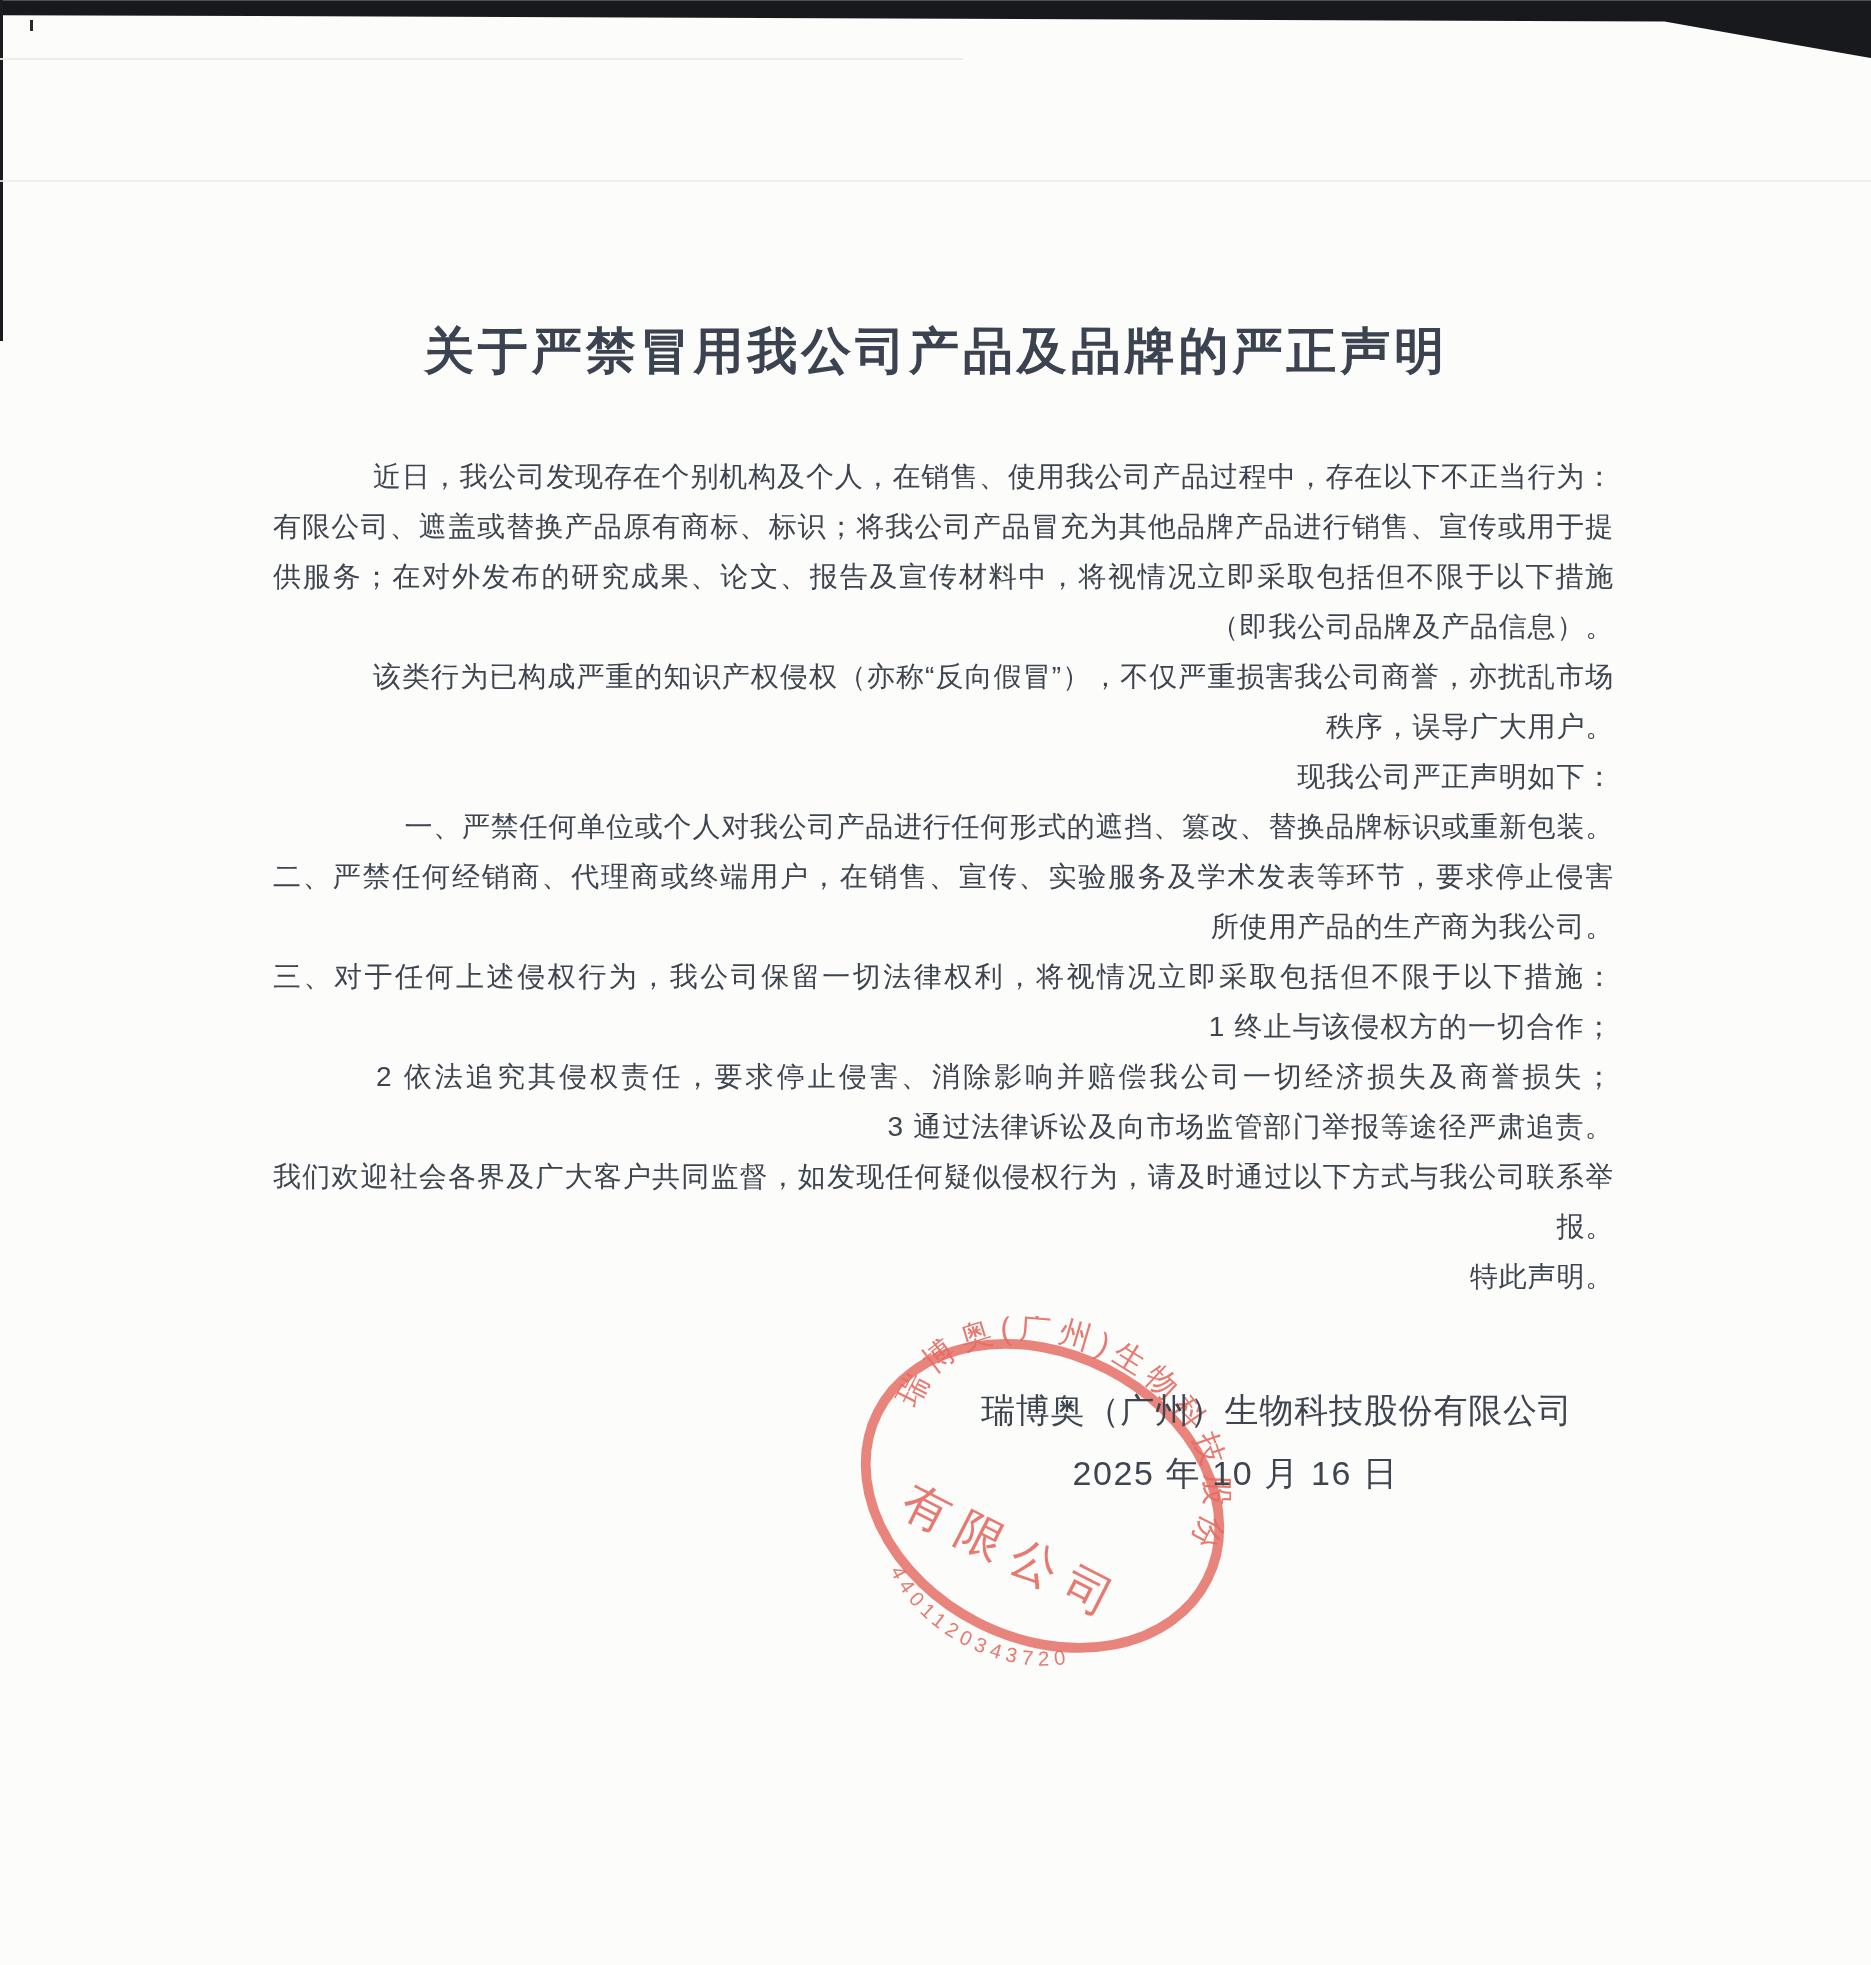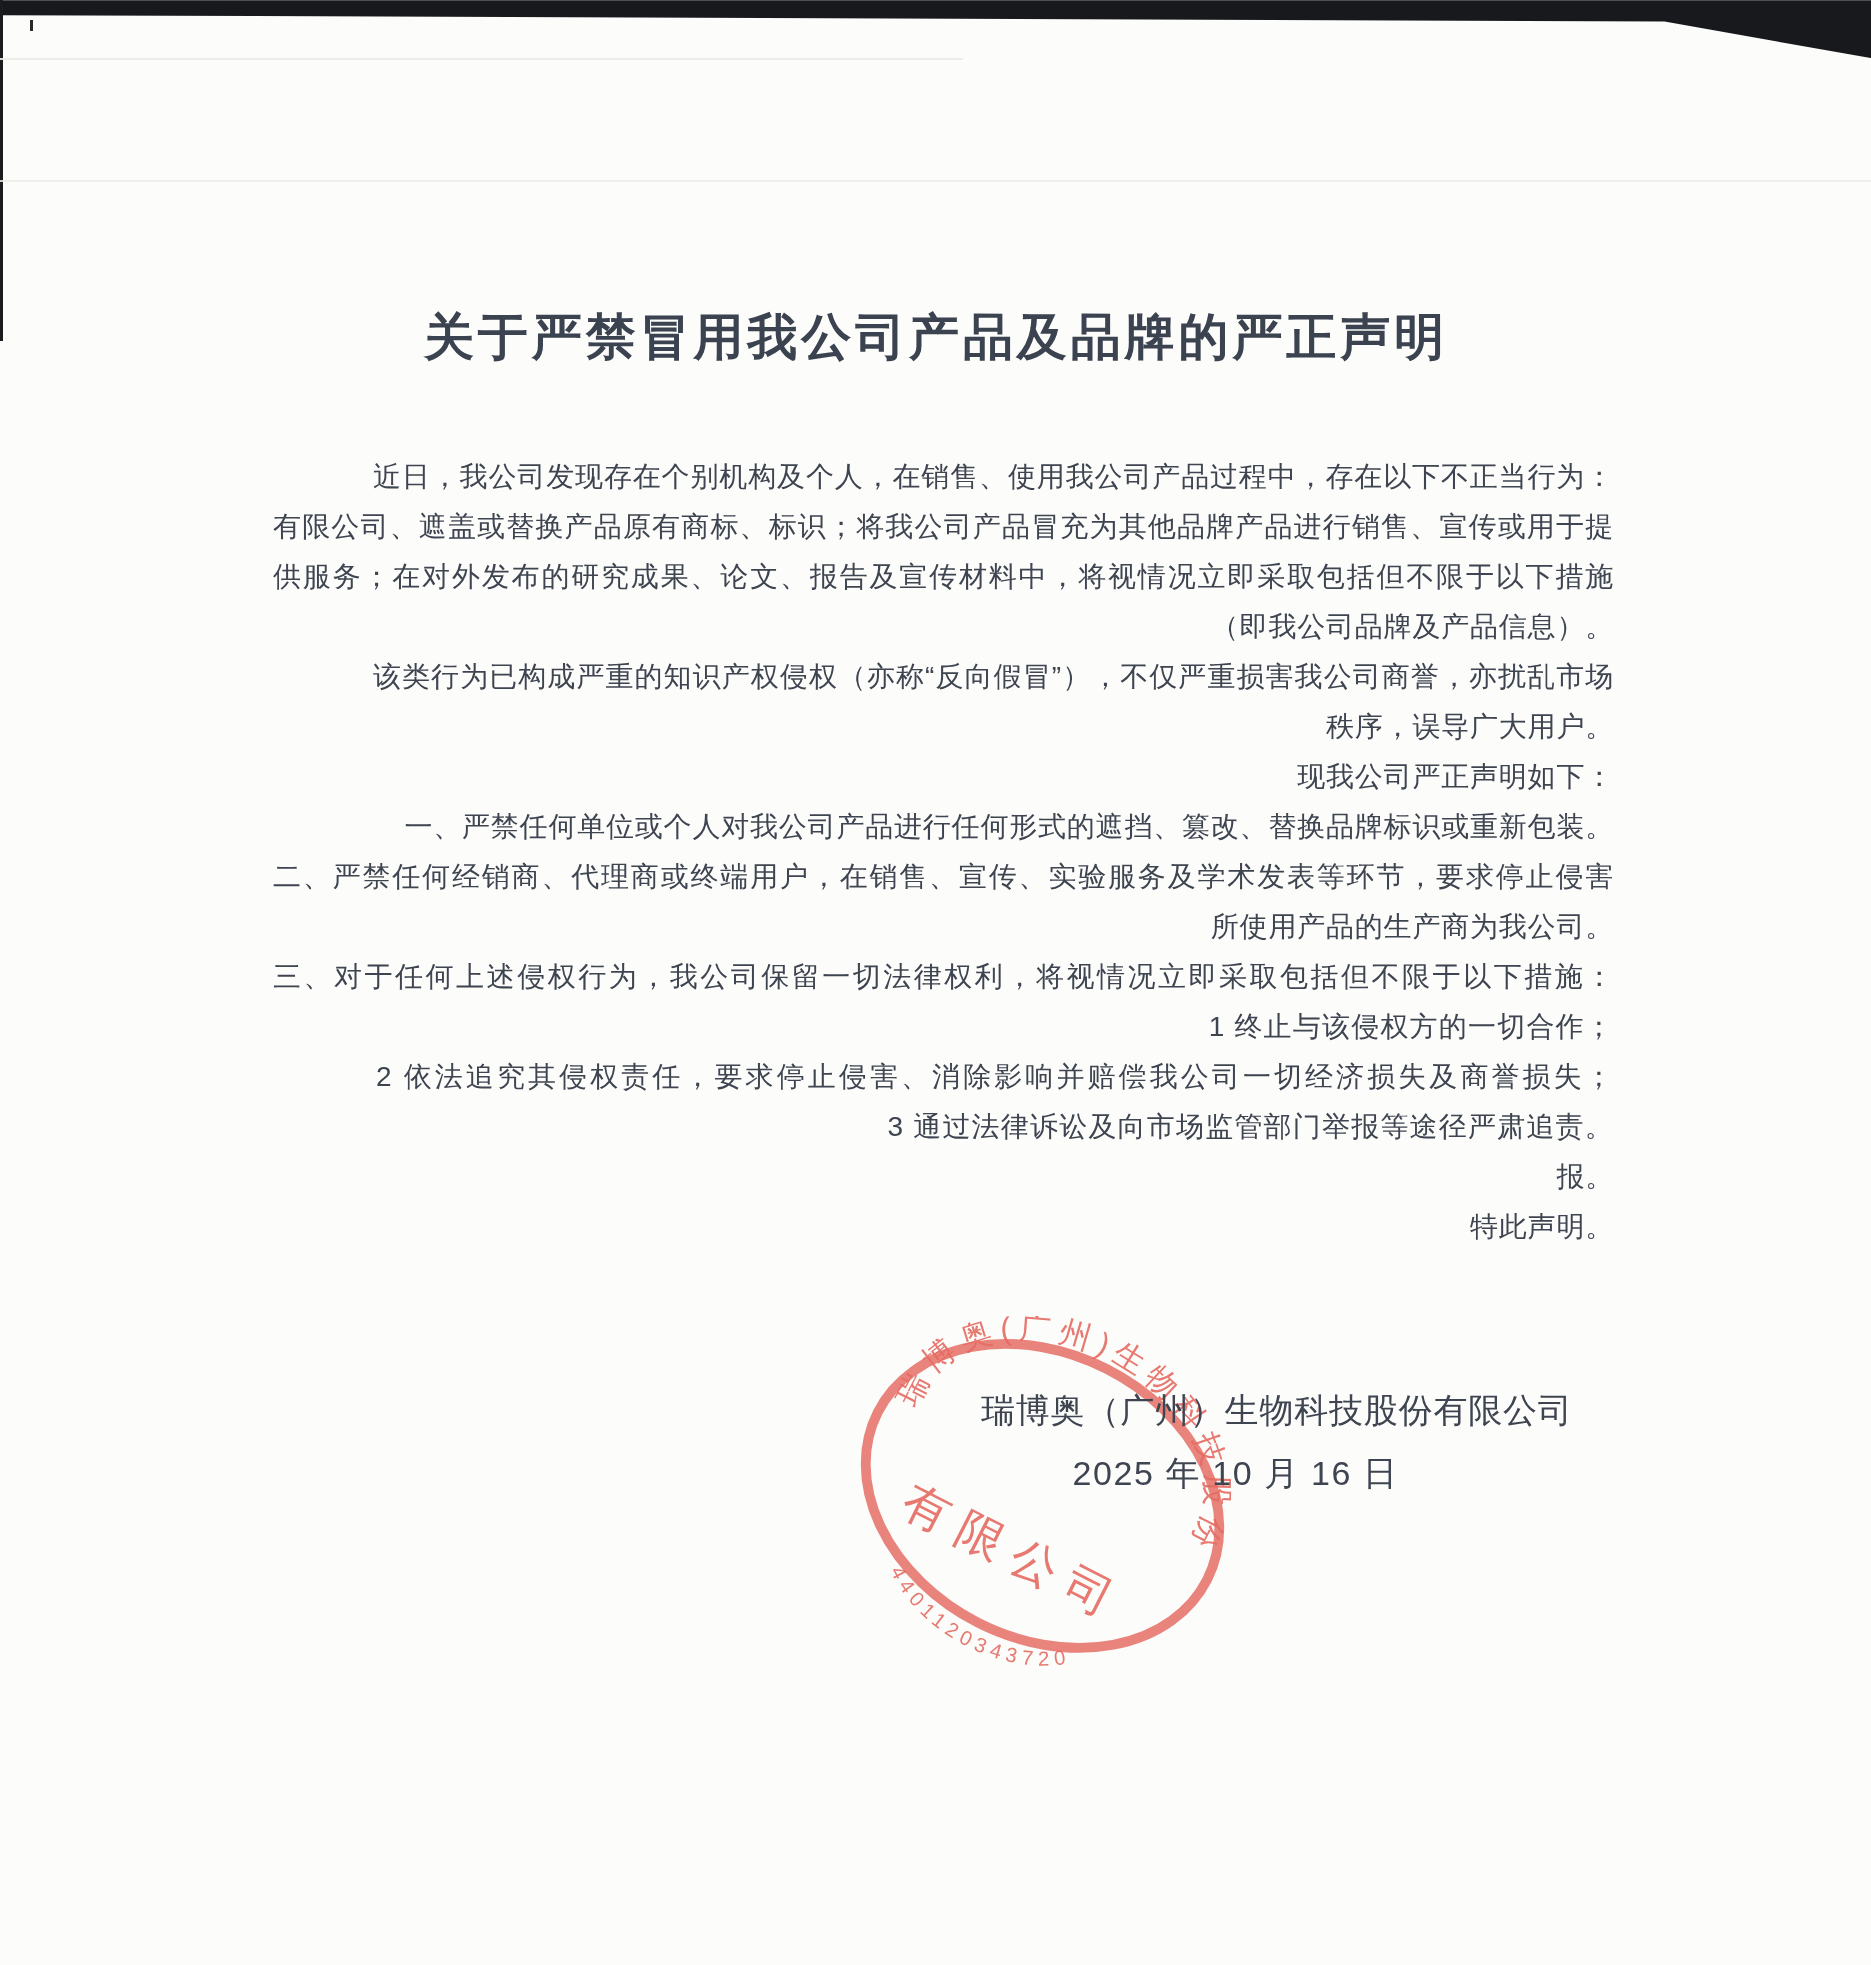--- a/index.html
+++ b/index.html
@@ -13,21 +13,21 @@
   .page{position:absolute;inset:0;background:#fcfcfa;}
   
   .scan-top-svg{position:absolute;left:0;top:0;}
   .left-edge-line{position:absolute;left:0;top:0;width:3.1px;height:341px;background:#1a1c20;}
   .edge-tick{position:absolute;left:30px;top:19.7px;width:2.8px;height:11px;background:#26282c;}
   .crease{position:absolute;height:1.6px;background:#ebebe7;}
   .crease-1{left:0;top:58px;width:963px;opacity:.9;}
   .crease-2{left:0;top:180px;width:1872px;opacity:.85;}
   
   .doc-title{
-    position:absolute;left:0;right:0;top:306px;
+    position:absolute;left:0;right:0;top:320px;
     text-align:center;
     font-size:50px;line-height:63px;
     letter-spacing:3.9px;
     font-weight:600;
     color:#3c4350;
   }
   
   .body-block{
     position:absolute;left:273px;top:452px;width:1341px;
     font-size:28px;color:#3e4551;
@@ -84,20 +84,21 @@
     <div class="body-line indent fill">该类行为已构成严重的知识产权侵权（亦称“反向假冒”），不仅严重损害我公司商誉，亦扰乱市场</div>
     <div class="body-line">秩序，误导广大用户。</div>
     <div class="body-line indent">现我公司严正声明如下：</div>
     <div class="body-line">一、严禁任何单位或个人对我公司产品进行任何形式的遮挡、篡改、替换品牌标识或重新包装。</div>
     <div class="body-line fill">二、严禁任何经销商、代理商或终端用户，在销售、宣传、实验服务及学术发表等环节，要求停止侵害</div>
     <div class="body-line">所使用产品的生产商为我公司。</div>
     <div class="body-line fill">三、对于任何上述侵权行为，我公司保留一切法律权利，将视情况立即采取包括但不限于以下措施：</div>
     <div class="body-line item">1  终止与该侵权方的一切合作；</div>
     <div class="body-line item fill">2  依法追究其侵权责任，要求停止侵害、消除影响并赔偿我公司一切经济损失及商誉损失；</div>
     <div class="body-line item">3  通过法律诉讼及向市场监管部门举报等途径严肃追责。</div>
+    <div class="body-line fill">我们欢迎社会各界及广大客户共同监督，如发现任何疑似侵权行为，请及时通过以下方式与我公司联系举</div>
     <div class="body-line">报。</div>
     <div class="body-line indent">特此声明。</div>
   </div>
 
   <div class="signature">
     <div class="sig-company">瑞博奥（广州）生物科技股份有限公司</div>
     <div class="sig-date">2025 年 10 月 16 日</div>
   </div>
 
   <svg class="seal" width="393" height="366" viewBox="0 0 1000 930">

